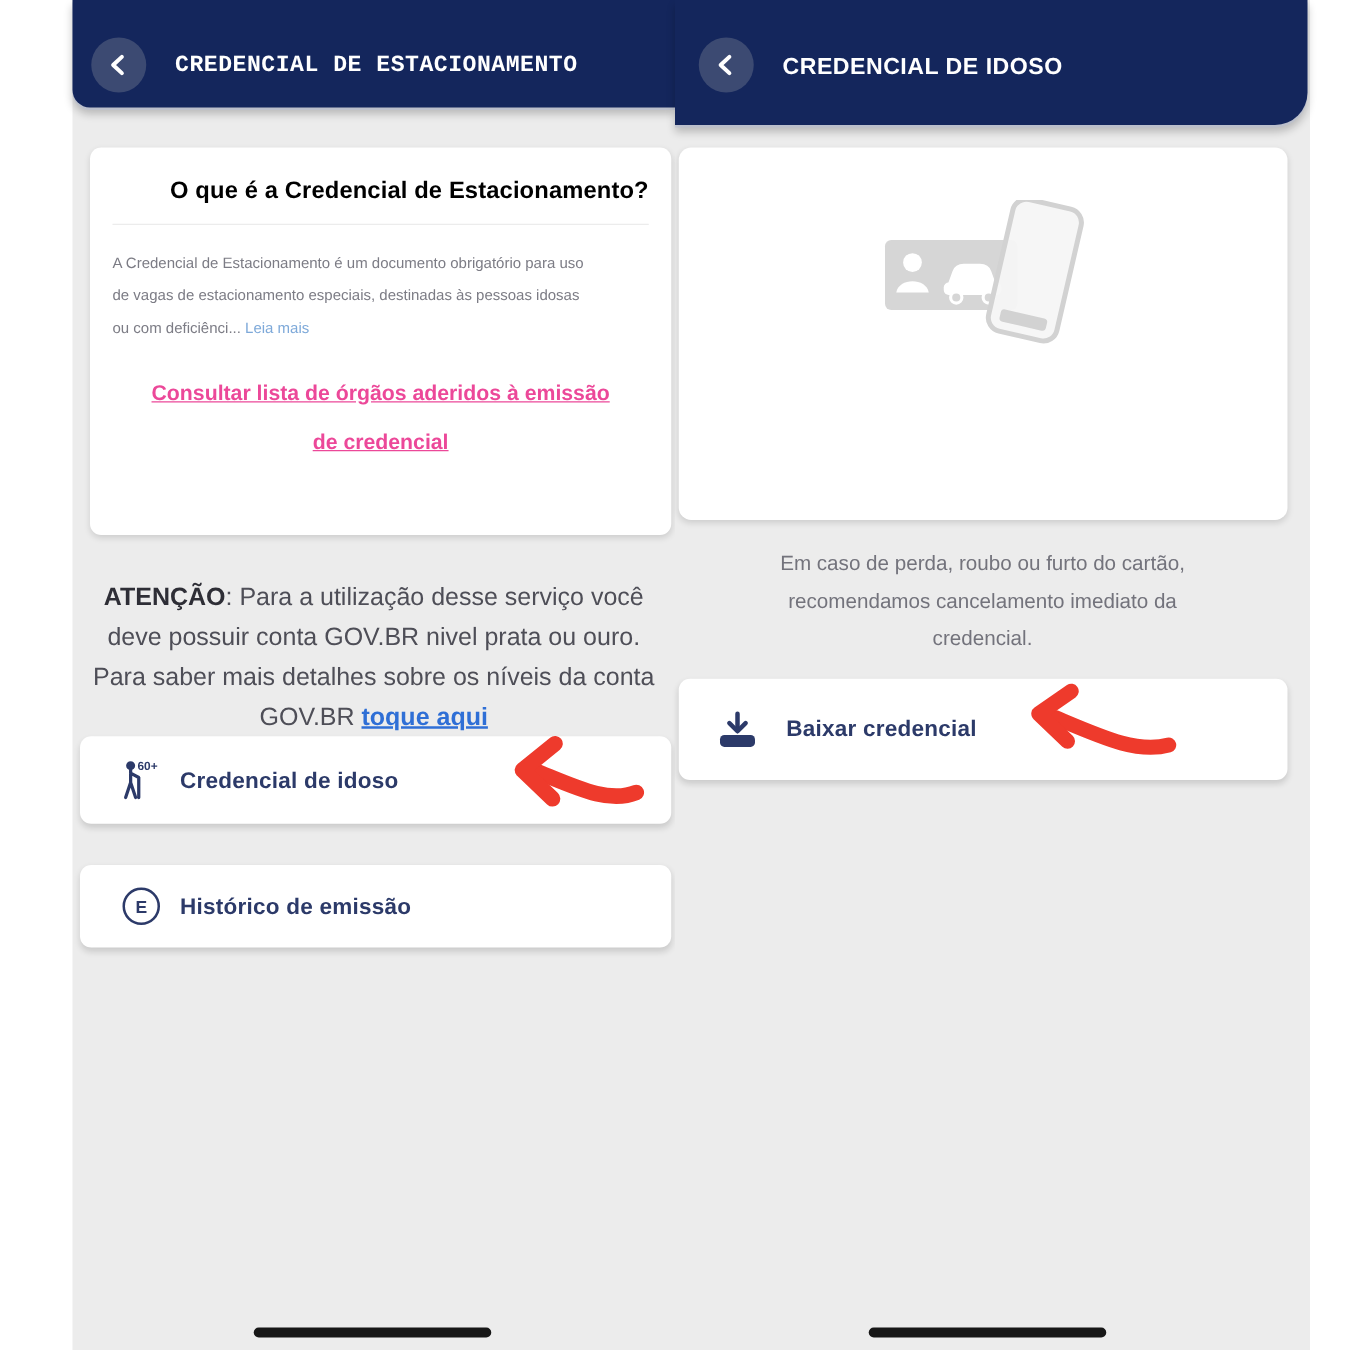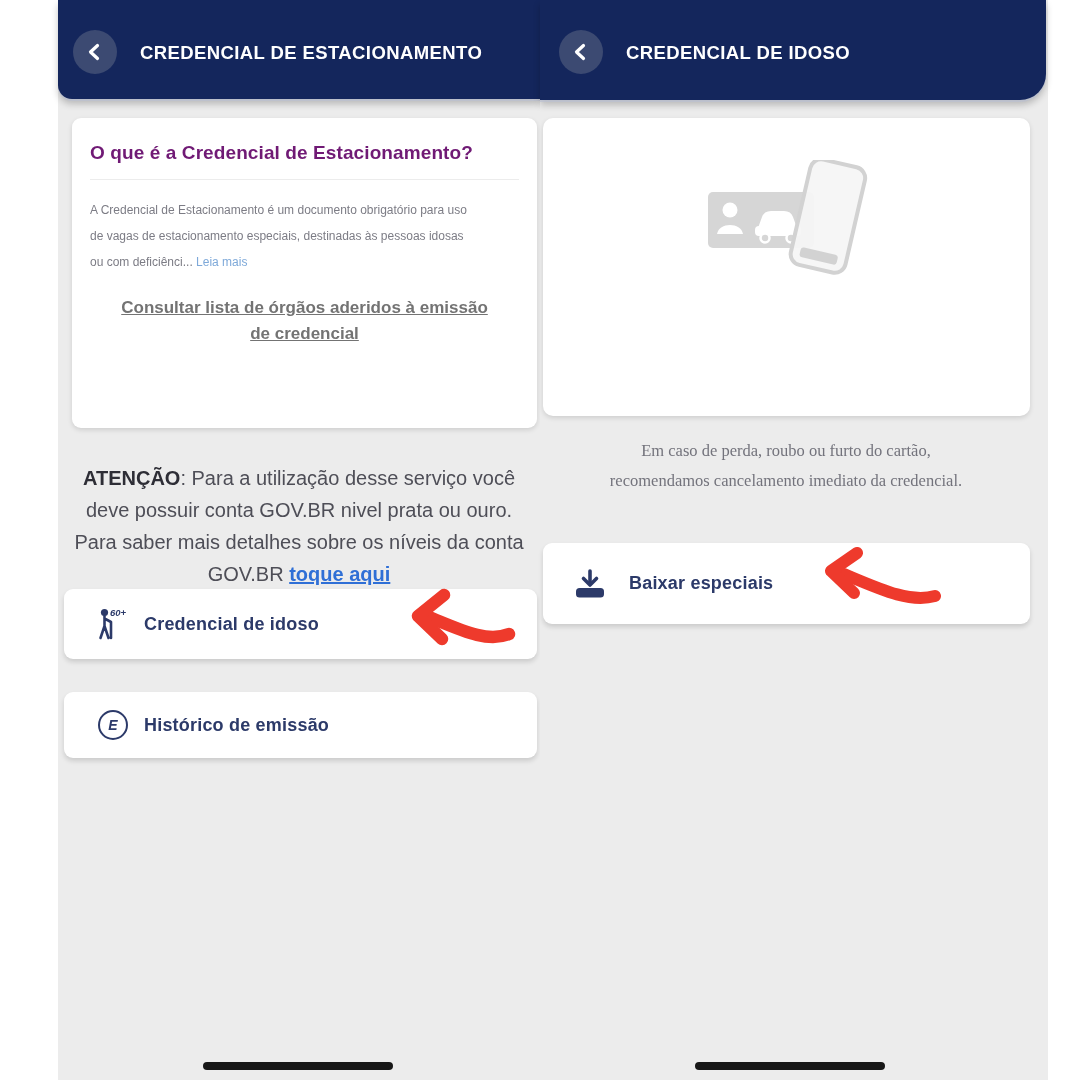--- a/index.html
+++ b/index.html
@@ -5,62 +5,62 @@
   html,body{margin:0;padding:0;background:#ffffff;}
   .canvas{position:relative;width:1080px;height:1080px;background:#ffffff;overflow:hidden;
           font-family:"Liberation Sans",sans-serif;-webkit-font-smoothing:antialiased;}
   .screen{position:absolute;top:0;height:1080px;background:#ececec;}
   .screen.left{left:58px;width:482px;}
   .screen.right{left:540px;width:508px;}
 
   
   .app-header{position:absolute;top:0;left:0;background:#14265c;
               box-shadow:0 2px 0 rgba(186,193,209,.7),0 5px 7px rgba(0,0,0,.22);}
-  .screen.left  .app-header{width:482px;height:99px;border-radius:0 0 0 14px;}
+  .screen.left  .app-header{width:482px;height:86px;border-radius:0 0 0 14px;font-family:Liberation Mono, monospace;}
   .screen.right .app-header{width:506px;height:100px;border-radius:0 0 26px 0;}
   .back-btn{position:absolute;width:44px;height:44px;border-radius:50%;background:#3c4a72;
             display:flex;align-items:center;justify-content:center;cursor:pointer;}
   .screen.left  .back-btn{left:15px;top:30px;}
   .screen.right .back-btn{left:19px;top:30px;}
   .app-title{position:absolute;top:42px;color:#ffffff;font-weight:bold;font-size:18.5px;letter-spacing:.4px;white-space:nowrap;}
   .screen.left  .app-title{left:82px;}
   .screen.right .app-title{left:86px;}
 
   
   .card{position:absolute;background:#ffffff;border-radius:9px;box-shadow:0 2px 5px rgba(0,0,0,.13);box-sizing:border-box;}
 
   #info-card{left:14px;top:118px;width:465px;height:310px;padding:24px 18px 0;}
-  #info-card h2{margin:0 0 15px;font-size:19px;color:#701a75;letter-spacing:.1px;}
+  #info-card h2{margin:0 0 15px;font-size:19px;color:#000000;letter-spacing:.1px;text-align:right;}
   #info-card .divider{height:1px;background:#ececec;margin:0 0 17px;}
   #info-card .body{margin:0;width:380px;font-size:12px;line-height:26px;color:#7c7c85;}
   .read-more{color:#7ea9d9;cursor:pointer;}
   .consult-link{display:block;margin:20px auto 0;width:372px;text-align:center;font-weight:bold;
-                font-size:17px;line-height:26px;color:#737373;text-decoration:underline;cursor:pointer;}
+                font-size:17px;line-height:39px;color:#ec4899;text-decoration:underline;cursor:pointer;}
 
   .attention{position:absolute;left:13px;top:462px;width:456px;margin:0;text-align:center;
              font-size:20px;line-height:32px;color:#4e4e57;}
   .attention strong{color:#2e2e36;}
   .attention a{color:#2f6fd6;font-weight:bold;text-decoration:underline;cursor:pointer;}
 
   .menu-btn{position:absolute;left:6px;width:473px;background:#fff;border-radius:9px;
             box-shadow:0 3px 5px rgba(0,0,0,.14);display:flex;align-items:center;cursor:pointer;}
   #btn-idoso{top:589px;height:70px;}
   #btn-historico{top:692px;height:66px;}
-  .menu-icon{margin-left:30px;width:38px;display:flex;justify-content:center;align-items:flex-start;font-style:italic;}
+  .menu-icon{margin-left:30px;width:38px;display:flex;justify-content:center;align-items:flex-start;}
   .menu-label{margin-left:12px;font-size:18px;font-weight:bold;color:#2c3a69;letter-spacing:.2px;}
   .circle-e{width:26px;height:26px;border:2.5px solid #2c3a69;border-radius:50%;display:flex;
             align-items:center;justify-content:center;font-weight:bold;font-size:14px;color:#2c3a69;}
 
   
   #empty-card{left:3px;top:118px;width:487px;height:298px;border-radius:10px;}
   .empty-icon{display:block;margin:42px auto 0;}
   .empty-msg{margin:16px auto 0;width:372px;text-align:center;font-size:18px;font-weight:bold;
              line-height:28px;color:#3a3a44;}
   .notice{position:absolute;left:51px;top:436px;width:390px;margin:0;text-align:center;
-          font-size:16.5px;line-height:30px;color:#73737c;font-family:Liberation Serif, serif;}
+          font-size:16.5px;line-height:30px;color:#73737c;}
   #download-btn{position:absolute;left:3px;top:543px;width:487px;height:81px;background:#fff;
                 border-radius:9px;box-shadow:0 3px 5px rgba(0,0,0,.14);display:flex;align-items:center;cursor:pointer;}
   #download-btn .menu-icon{margin-left:28px;}
   #download-btn .menu-label{margin-left:20px;}
 
   .home-bar{position:absolute;top:1062px;width:190px;height:8px;border-radius:4px;background:#171717;cursor:grab;}
   .screen.left  .home-bar{left:145px;}
   .screen.right .home-bar{left:155px;}
 
   .arrow{position:absolute;z-index:30;pointer-events:none;}
@@ -142,21 +142,21 @@
     <p class="notice">Em caso de perda, roubo ou furto do cartão, recomendamos cancelamento imediato da credencial.</p>
 
     <div id="download-btn" role="button">
       <span class="menu-icon">
         <svg width="36" height="32" viewBox="0 0 36 32">
           <path d="M18 3 V15" stroke="#2c3a69" stroke-width="3.6" stroke-linecap="round"></path>
           <path d="M11.5 10.5 L18 17 L24.5 10.5" stroke="#2c3a69" stroke-width="3.6" fill="none" stroke-linecap="round" stroke-linejoin="round"></path>
           <rect x="4" y="20" width="28" height="9.5" rx="3.5" fill="#2c3a69"></rect>
         </svg>
       </span>
-      <span class="menu-label">Baixar especiais</span>
+      <span class="menu-label">Baixar credencial</span>
     </div>
 
     <div class="home-bar"></div>
   </div>
 
   <svg class="arrow" id="arrow-idoso" width="115" height="66" viewBox="0 0 115 66">
     <path d="M104 46 C 82 55, 56 42, 24 29" stroke="#ee3a2c" stroke-width="12.5" fill="none" stroke-linecap="round"></path>
     <path d="M39 7 L13 28 L37 51" stroke="#ee3a2c" stroke-width="12.5" fill="none" stroke-linecap="round" stroke-linejoin="round"></path>
   </svg>
   <svg class="arrow" id="arrow-baixar" width="125" height="60" viewBox="0 0 125 60">

